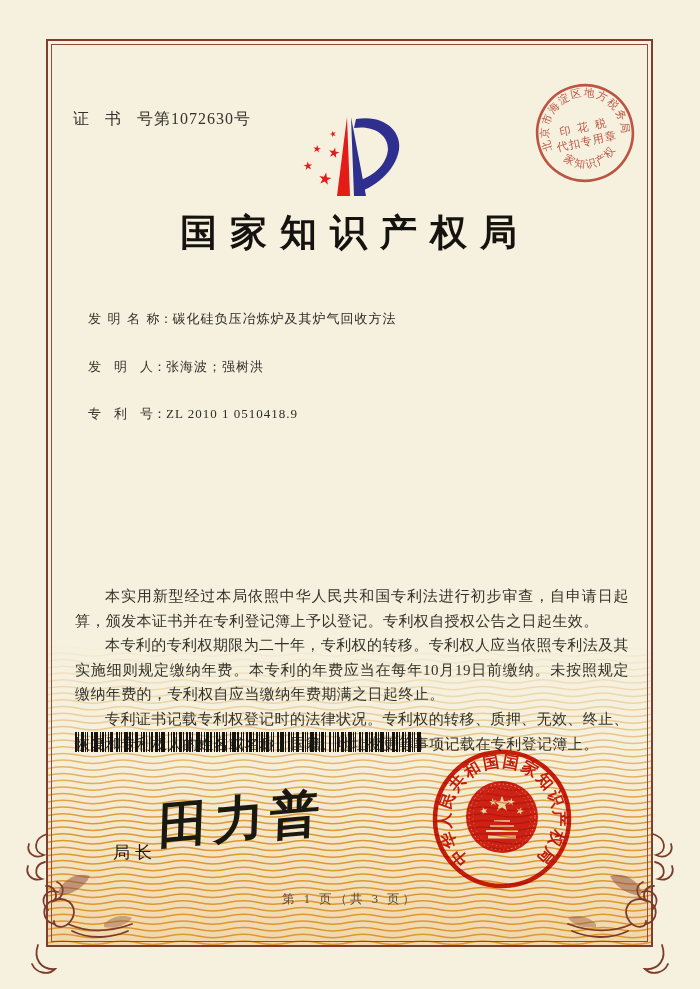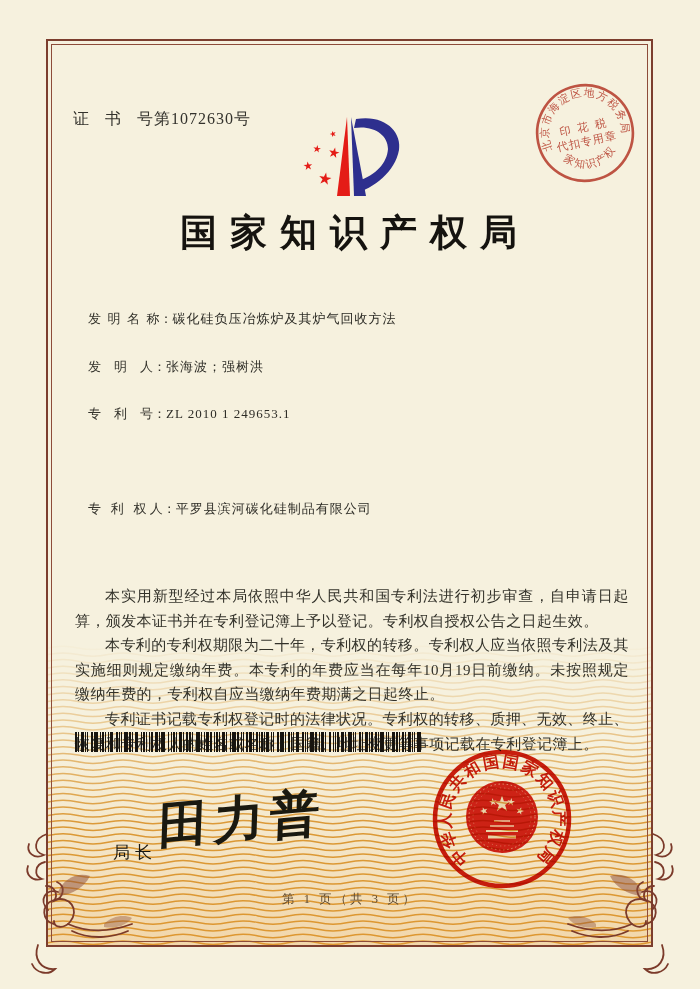--- a/index.html
+++ b/index.html
@@ -154,24 +154,21 @@
 
   <div class="title">国家知识产权局</div>
 
   <div class="frow" style="top:294px">
     <span class="lab">发  明  名  称：</span><span class="val">碳化硅负压冶炼炉及其炉气回收方法</span>
   </div>
   <div class="frow" style="top:342px">
     <span class="lab">发    明    人：</span><span class="val">张海波；强树洪</span>
   </div>
   <div class="frow" style="top:389px">
-    <span class="lab">专    利    号：</span><span class="val">ZL 2010 1 249653.1</span>
-  </div>
-  <div class="frow" style="top:484px">
-    <span class="lab">专   利   权 人：</span><span class="val">平罗县滨河碳化硅制品有限公司</span>
+    <span class="lab">专    利    号：</span><span class="val">ZL 2010 1 0510418.9</span>
   </div>
 
   <div class="body-text">
     <p>本实用新型经过本局依照中华人民共和国专利法进行初步审查，自申请日起算，颁发本证书并在专利登记簿上予以登记。专利权自授权公告之日起生效。</p>
     <p>本专利的专利权期限为二十年，专利权的转移。专利权人应当依照专利法及其实施细则规定缴纳年费。本专利的年费应当在每年10月19日前缴纳。未按照规定缴纳年费的，专利权自应当缴纳年费期满之日起终止。</p>
     <p>专利证书记载专利权登记时的法律状况。专利权的转移、质押、无效、终止、恢复和专利权人的姓名或名称、国籍、地址变更等事项记载在专利登记簿上。</p>
   </div>
 
   <div class="barcode"><i style="width:2px;margin-right:1px"></i><i style="width:1px;margin-right:2px"></i><i style="width:3px;margin-right:1px"></i><i style="width:1px;margin-right:1px"></i><i style="width:1px;margin-right:3px"></i><i style="width:2px;margin-right:1px"></i><i style="width:4px;margin-right:2px"></i><i style="width:1px;margin-right:1px"></i><i style="width:2px;margin-right:1px"></i><i style="width:1px;margin-right:2px"></i><i style="width:1px;margin-right:1px"></i><i style="width:3px;margin-right:3px"></i><i style="width:2px;margin-right:1px"></i><i style="width:1px;margin-right:1px"></i><i style="width:1px;margin-right:2px"></i><i style="width:4px;margin-right:1px"></i><i style="width:2px;margin-right:1px"></i><i style="width:1px;margin-right:2px"></i><i style="width:3px;margin-right:3px"></i><i style="width:1px;margin-right:1px"></i><i style="width:2px;margin-right:1px"></i><i style="width:1px;margin-right:2px"></i><i style="width:1px;margin-right:1px"></i><i style="width:2px;margin-right:2px"></i><i style="width:3px;margin-right:1px"></i><i style="width:1px;margin-right:1px"></i><i style="width:4px;margin-right:3px"></i><i style="width:1px;margin-right:2px"></i><i style="width:1px;margin-right:1px"></i><i style="width:2px;margin-right:1px"></i><i style="width:1px;margin-right:2px"></i><i style="width:3px;margin-right:1px"></i><i style="width:1px;margin-right:2px"></i><i style="width:2px;margin-right:1px"></i><i style="width:2px;margin-right:1px"></i><i style="width:1px;margin-right:3px"></i><i style="width:4px;margin-right:1px"></i><i style="width:1px;margin-right:2px"></i><i style="width:1px;margin-right:1px"></i><i style="width:3px;margin-right:1px"></i><i style="width:2px;margin-right:2px"></i><i style="width:1px;margin-right:1px"></i><i style="width:2px;margin-right:1px"></i><i style="width:1px;margin-right:2px"></i><i style="width:3px;margin-right:1px"></i><i style="width:1px;margin-right:3px"></i><i style="width:1px;margin-right:1px"></i><i style="width:4px;margin-right:1px"></i><i style="width:2px;margin-right:2px"></i><i style="width:1px;margin-right:1px"></i><i style="width:1px;margin-right:2px"></i><i style="width:2px;margin-right:1px"></i><i style="width:3px;margin-right:1px"></i><i style="width:1px;margin-right:2px"></i><i style="width:2px;margin-right:1px"></i><i style="width:1px;margin-right:1px"></i><i style="width:2px;margin-right:1px"></i><i style="width:1px;margin-right:1px"></i><i style="width:3px;margin-right:2px"></i><i style="width:1px;margin-right:1px"></i><i style="width:1px;margin-right:3px"></i><i style="width:2px;margin-right:1px"></i><i style="width:4px;margin-right:1px"></i><i style="width:1px;margin-right:2px"></i><i style="width:2px;margin-right:1px"></i><i style="width:1px;margin-right:1px"></i><i style="width:1px;margin-right:2px"></i><i style="width:3px;margin-right:3px"></i><i style="width:2px;margin-right:1px"></i><i style="width:1px;margin-right:1px"></i><i style="width:1px;margin-right:2px"></i><i style="width:4px;margin-right:1px"></i><i style="width:2px;margin-right:2px"></i><i style="width:1px;margin-right:1px"></i><i style="width:3px;margin-right:1px"></i><i style="width:1px;margin-right:3px"></i><i style="width:2px;margin-right:2px"></i><i style="width:1px;margin-right:1px"></i><i style="width:1px;margin-right:1px"></i><i style="width:2px;margin-right:2px"></i><i style="width:3px;margin-right:1px"></i><i style="width:1px;margin-right:2px"></i><i style="width:4px;margin-right:1px"></i><i style="width:1px;margin-right:1px"></i><i style="width:1px;margin-right:3px"></i><i style="width:2px;margin-right:1px"></i><i style="width:1px;margin-right:2px"></i><i style="width:3px;margin-right:1px"></i><i style="width:1px;margin-right:1px"></i><i style="width:2px;margin-right:2px"></i><i style="width:2px;margin-right:1px"></i><i style="width:1px;margin-right:1px"></i><i style="width:4px;margin-right:2px"></i><i style="width:1px;margin-right:1px"></i><i style="width:1px;margin-right:3px"></i><i style="width:3px;margin-right:1px"></i><i style="width:2px;margin-right:1px"></i><i style="width:1px;margin-right:2px"></i><i style="width:2px;margin-right:1px"></i><i style="width:1px;margin-right:2px"></i><i style="width:3px;margin-right:1px"></i><i style="width:1px;margin-right:1px"></i><i style="width:1px;margin-right:2px"></i><i style="width:4px;margin-right:1px"></i></div>
 

